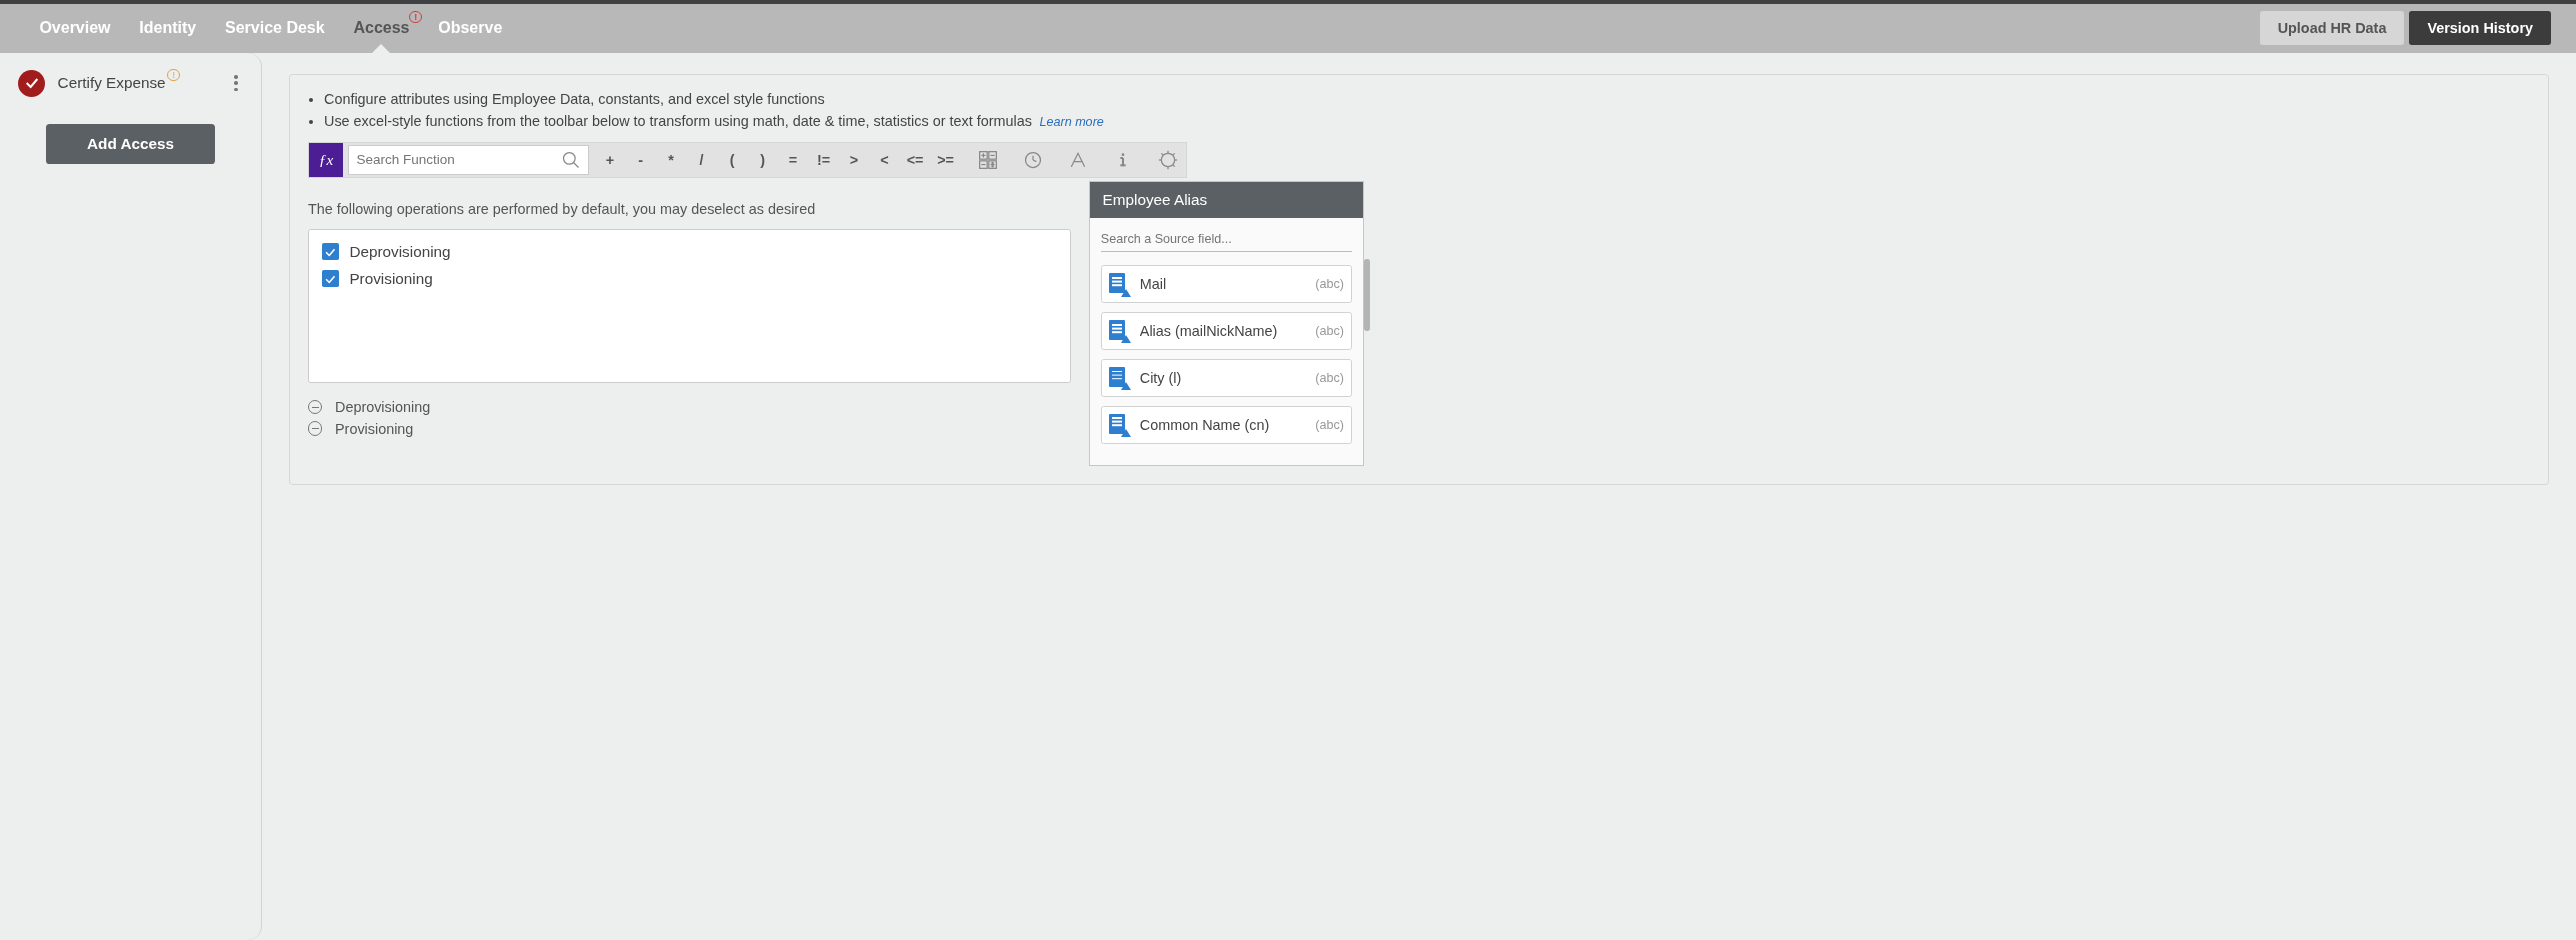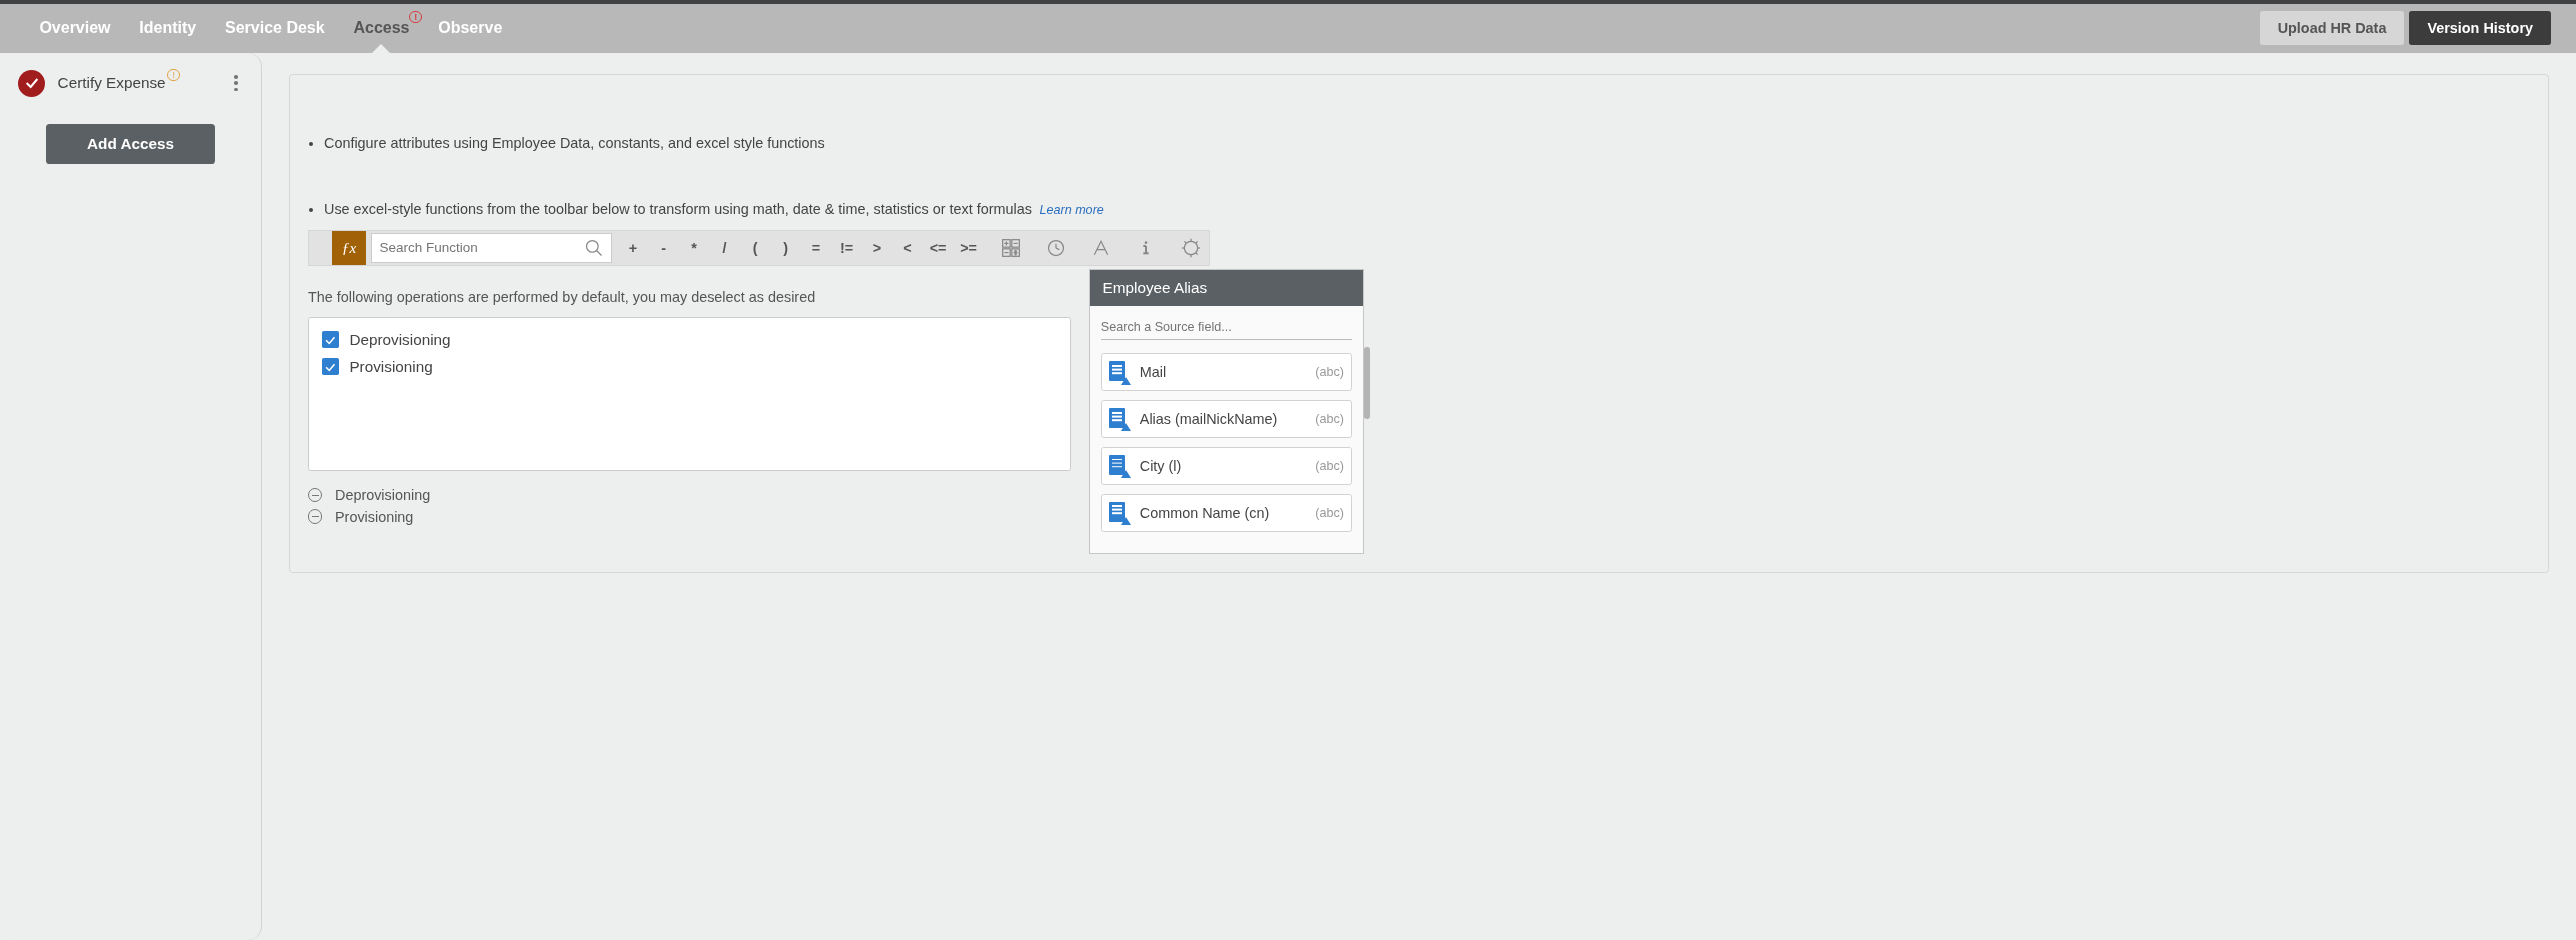--- a/index.html
+++ b/index.html
@@ -160,43 +160,42 @@
 
 .config-panel {
   border: 0.9px solid #d6d6d6;
   border-radius: 3.6px;
   padding: 14.4px 18px 18px 18px;
   background: #edeeee;
   position: relative;
 }
 
 .bullets { padding-left: 16px; margin-bottom: 9px; }
-.bullets li { font-size: 14.4px; color: #444; line-height: 1.5; list-style: disc; margin-top: 44px; }
+.bullets li { font-size: 14.4px; color: #444; line-height: 1.5; list-style: disc; }
 .learn-more { color: #2a6fbf; font-size: 12.6px; font-style: italic; cursor: pointer; margin-left: 3.6px; }
 
 .toolbar {
   display: flex;
   align-items: stretch;
   background: #e2e2e2;
   border: 0.9px solid #d6d6d6;
   height: 36px;
   margin-bottom: 23px;
   width: fit-content;
 }
 .fx-box {
   width: 34px;
-  background: #a16207;
+  background: #4c1d95;
   color: #fff;
   font-style: italic;
   font-family: "Times New Roman", serif;
   font-size: 15.3px;
   display: flex;
   align-items: center;
   justify-content: center;
-  margin-left: 23px;
 }
 .search-func {
   display: flex;
   align-items: center;
   background: #fff;
   border: 0.9px solid #ccc;
   margin: 1.8px 5.4px 1.8px 5.4px;
   width: 241px;
   padding: 0 7.2px;
 }

